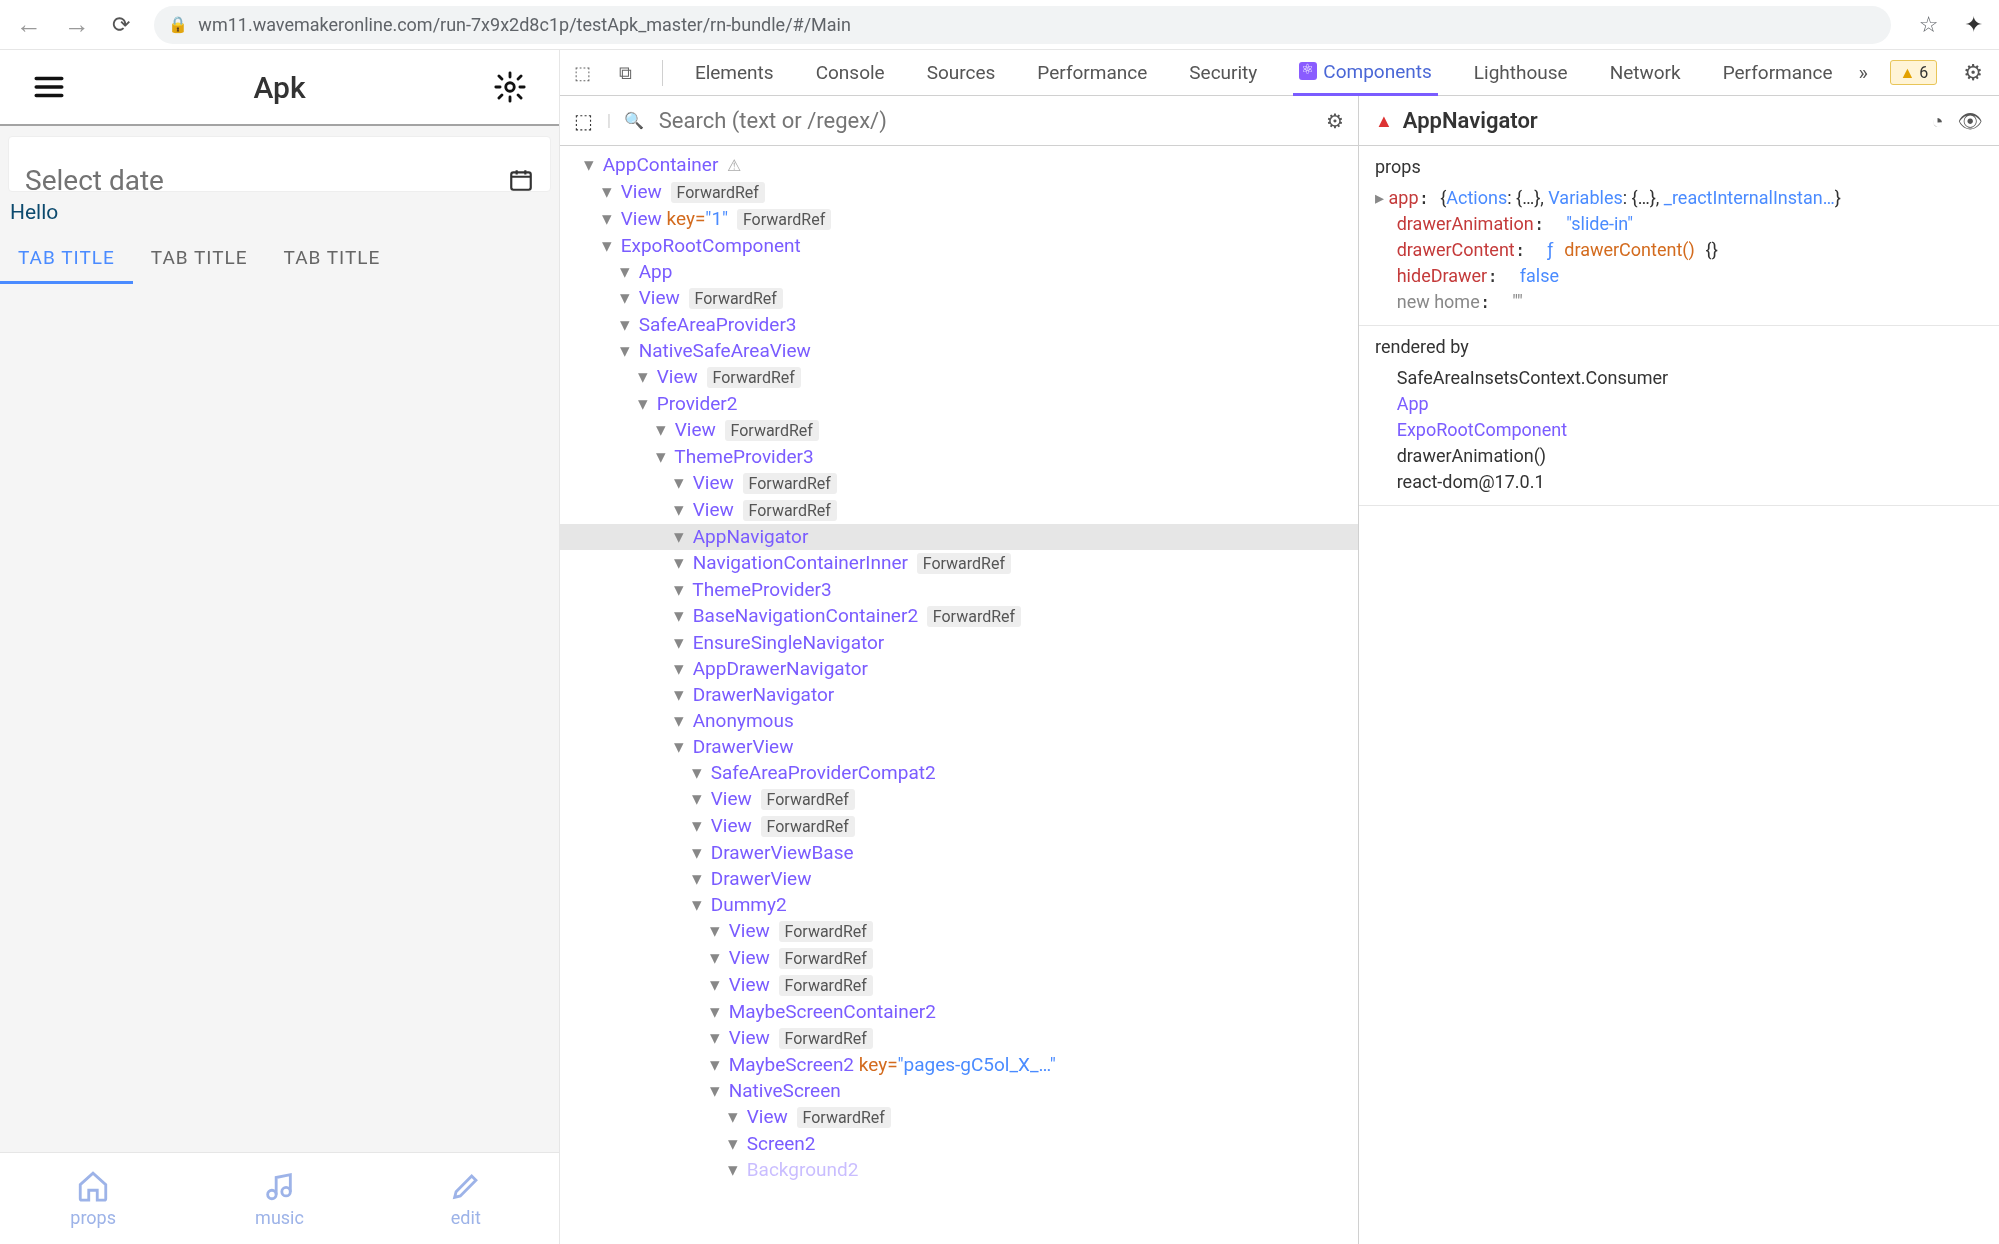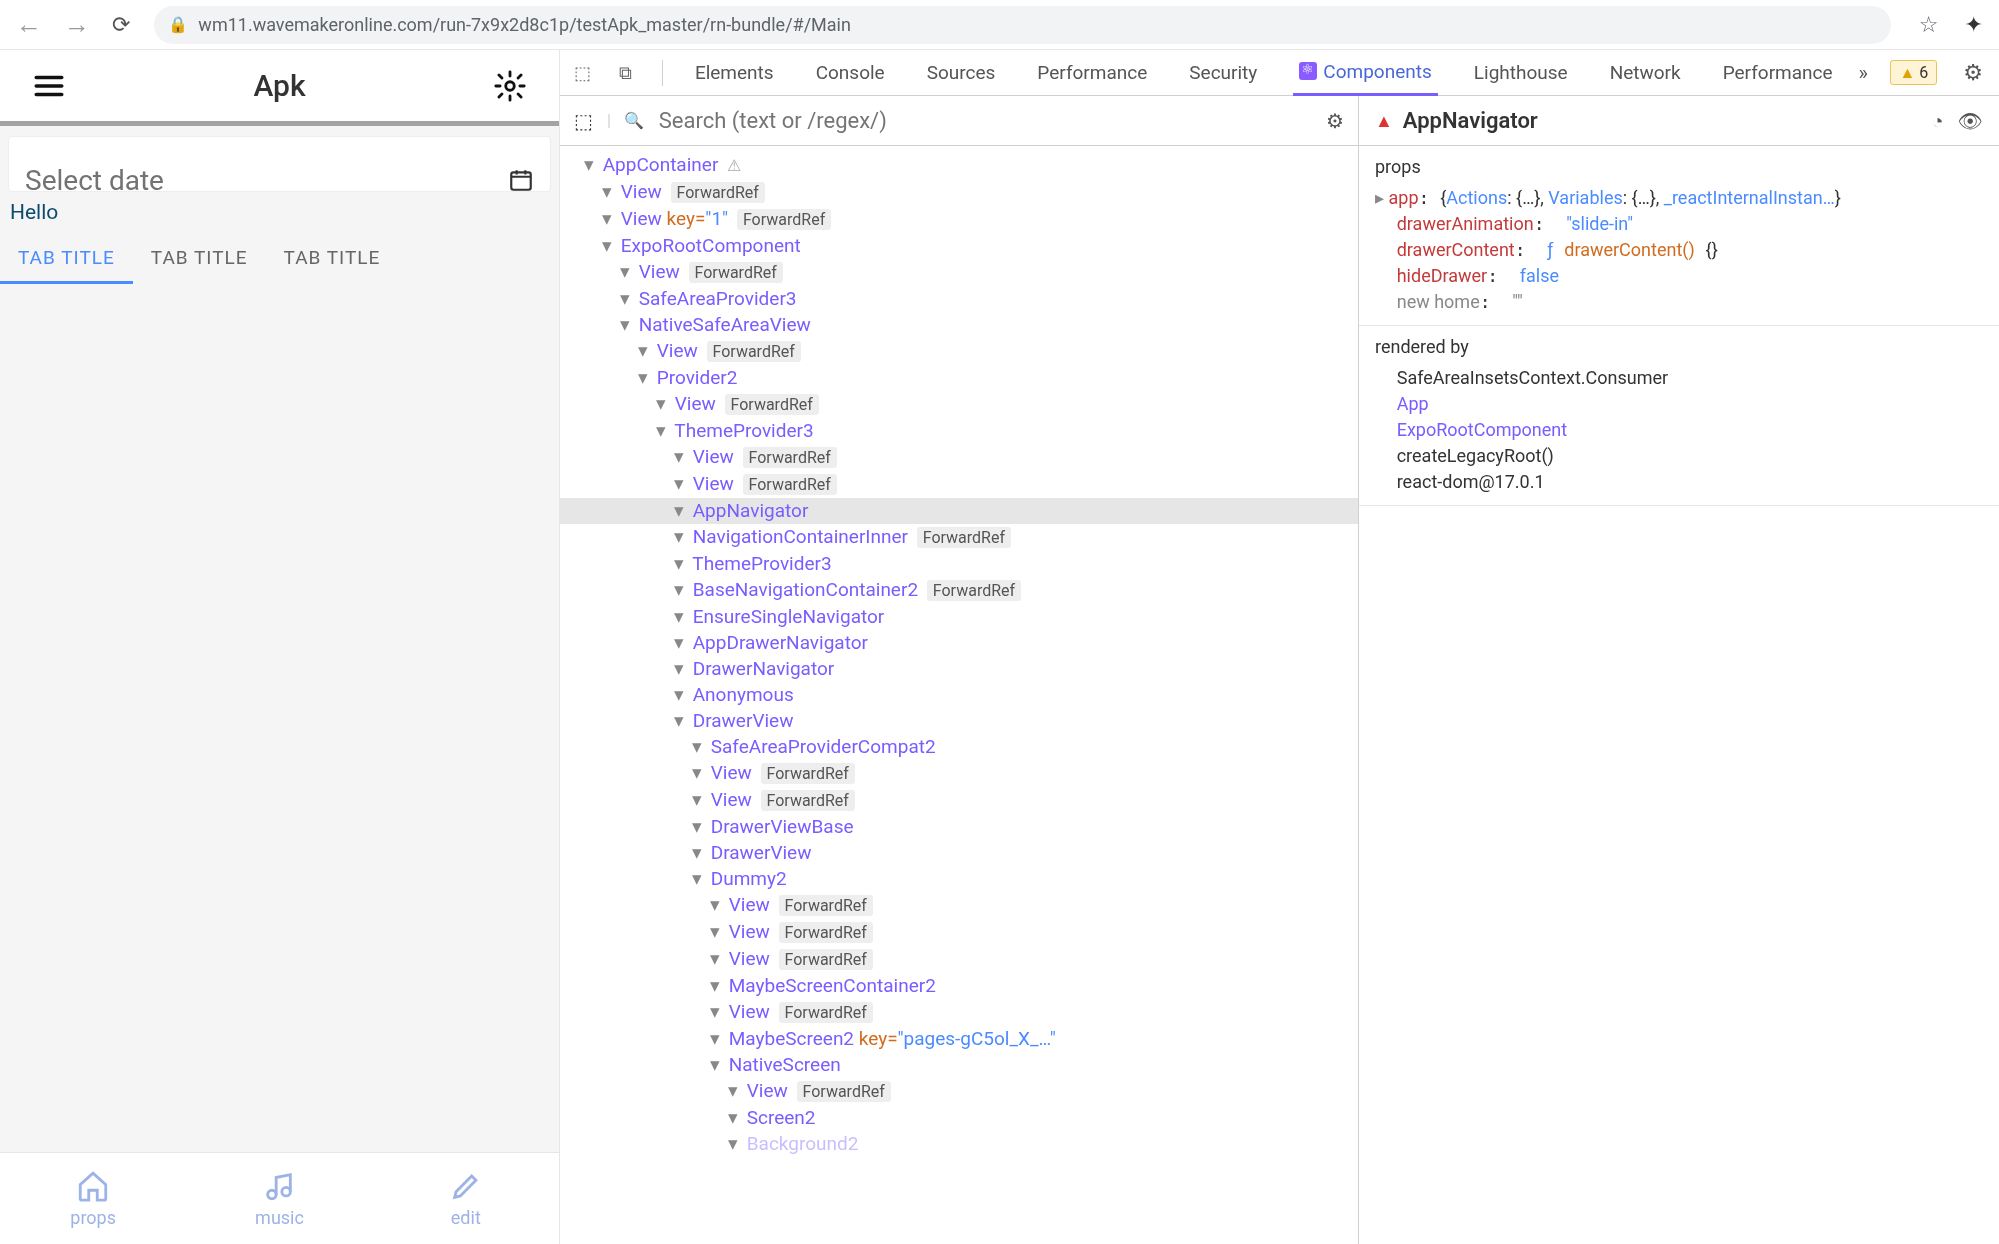--- a/index.html
+++ b/index.html
@@ -6,21 +6,21 @@
 body { background:#fff; color:#333; width:1999px; height:1244px; overflow:hidden; transform-origin:0 0; }
 .browser-bar { height:50px; display:flex; align-items:center; padding:0 10px; border-bottom:1px solid #e6e6e6; background:#fff; gap:10px; }
 .nav-arrow { color:#9a9a9a; font-size:26px; cursor:pointer; padding:0 6px; }
 .reload { color:#555; font-size:22px; cursor:pointer; padding:0 6px;}
 .addr { flex:1; display:flex; align-items:center; background:#f1f3f4; border-radius:20px; height:38px; padding:0 14px; margin:0 8px; font-size:18px; color:#5f6368; }
 .addr .lock { margin-right:10px; font-size:16px; }
 .star { color:#5f6368; font-size:22px; padding:0 10px;}
 .ext { font-size:22px; padding:0 6px; }
 .main { display:flex; height:calc(100% - 50px); }
 .app-panel { width:560px; background:#f5f5f5; display:flex; flex-direction:column; position:relative; border-right:1px solid #e6e6e6;}
-.app-header { height:76px; background:#fff; display:flex; align-items:center; justify-content:space-between; padding:0 32px; border-bottom:5px solid #a3a3a3;}
+.app-header { height:76px; background:#fff; display:flex; align-items:center; justify-content:space-between; padding:0 32px; border-bottom:2px solid #a3a3a3;}
 .burger svg,.gear svg { width:34px; height:34px; fill:#222; }
 .app-title { font-size:30px; font-weight:500; }
 .date-row { display:flex; align-items:center; justify-content:space-between; background:#fff; margin:10px 8px 0 8px; height:56px; padding:0 16px; border-radius:4px; border:1px solid #eee;}
 .date-row span { font-size:28px; color:#737373;margin-top:32px; }
 .cal-icon svg { width:26px; height:26px; stroke:#333; fill:none; stroke-width:2;}
 .hello { font-size:21px; color:#0c4a6e; padding:8px 10px; }
 .tabs { display:flex; background:#f5f5f5; }
 .tab { padding:14px 18px 12px 18px; font-size:19px; letter-spacing:1px; color:#666; cursor:pointer;}
 .tab.active { color:#4a8bff; border-bottom:3px solid #4a8bff; }
 .app-body { flex:1; background:#f5f5f5;}
@@ -174,20 +174,21 @@
           <span style="color:#d0d0d0">|</span>
           <span style="color:#888">🔍</span>
           <input placeholder="Search (text or /regex/)" style="">
           <span class="sr-gear">⚙</span>
         </div>
         <div class="tree" id="tree">
             <div class="row"><span style="display:inline-block;width:14px"></span><span class="caret">▾</span> <span class="comp">AppContainer</span> <span class="warn-badge">⚠</span></div>
             <div class="row"><span style="display:inline-block;width:32px"></span><span class="caret">▾</span> <span class="comp">View</span> <span class="badge">ForwardRef</span></div>
             <div class="row"><span style="display:inline-block;width:32px"></span><span class="caret">▾</span> <span class="comp">View</span> <span class="attr-key">key=</span><span class="attr-val">"1"</span> <span class="badge">ForwardRef</span></div>
             <div class="row"><span style="display:inline-block;width:32px"></span><span class="caret">▾</span> <span class="comp">ExpoRootComponent</span></div>
+            <div class="row"><span style="display:inline-block;width:50px"></span><span class="caret">▾</span> <span class="comp">App</span></div>
             <div class="row"><span style="display:inline-block;width:50px"></span><span class="caret">▾</span> <span class="comp">View</span> <span class="badge">ForwardRef</span></div>
             <div class="row"><span style="display:inline-block;width:50px"></span><span class="caret">▾</span> <span class="comp">SafeAreaProvider3</span></div>
             <div class="row"><span style="display:inline-block;width:50px"></span><span class="caret">▾</span> <span class="comp">NativeSafeAreaView</span></div>
             <div class="row"><span style="display:inline-block;width:68px"></span><span class="caret">▾</span> <span class="comp">View</span> <span class="badge">ForwardRef</span></div>
             <div class="row"><span style="display:inline-block;width:68px"></span><span class="caret">▾</span> <span class="comp">Provider2</span></div>
             <div class="row"><span style="display:inline-block;width:86px"></span><span class="caret">▾</span> <span class="comp">View</span> <span class="badge">ForwardRef</span></div>
             <div class="row"><span style="display:inline-block;width:86px"></span><span class="caret">▾</span> <span class="comp">ThemeProvider3</span></div>
             <div class="row"><span style="display:inline-block;width:104px"></span><span class="caret">▾</span> <span class="comp">View</span> <span class="badge">ForwardRef</span></div>
             <div class="row"><span style="display:inline-block;width:104px"></span><span class="caret">▾</span> <span class="comp">View</span> <span class="badge">ForwardRef</span></div>
             <div class="row sel"><span style="display:inline-block;width:104px"></span><span class="caret">▾</span> <span class="comp">AppNavigator</span></div>
@@ -235,20 +236,20 @@
               <div class="mono">&nbsp;&nbsp;<span class="k-red">hideDrawer</span>: &nbsp;<span class="k-blue">false</span></div>
               <div class="mono">&nbsp;&nbsp;<span class="k-grey">new home</span>: &nbsp;<span class="k-grey">""</span></div>
             </div>
         </div>
         <div class="insp-section">
           <h4>rendered by</h4>
           <div id="rendered">
               <div class="mono">&nbsp;&nbsp;<span>SafeAreaInsetsContext.Consumer</span></div>
               <div class="mono">&nbsp;&nbsp;<span class="link">App</span></div>
               <div class="mono">&nbsp;&nbsp;<span class="link">ExpoRootComponent</span></div>
-              <div class="mono">&nbsp;&nbsp;<span>createLegacyRoot()</span></div>
+              <div class="mono">&nbsp;&nbsp;<span>drawerAnimation()</span></div>
               <div class="mono">&nbsp;&nbsp;<span>react-dom@17.0.1</span></div>
             </div>
         </div>
       </div>
     </div>
   </div>
 </div>
 
 </body></html>

